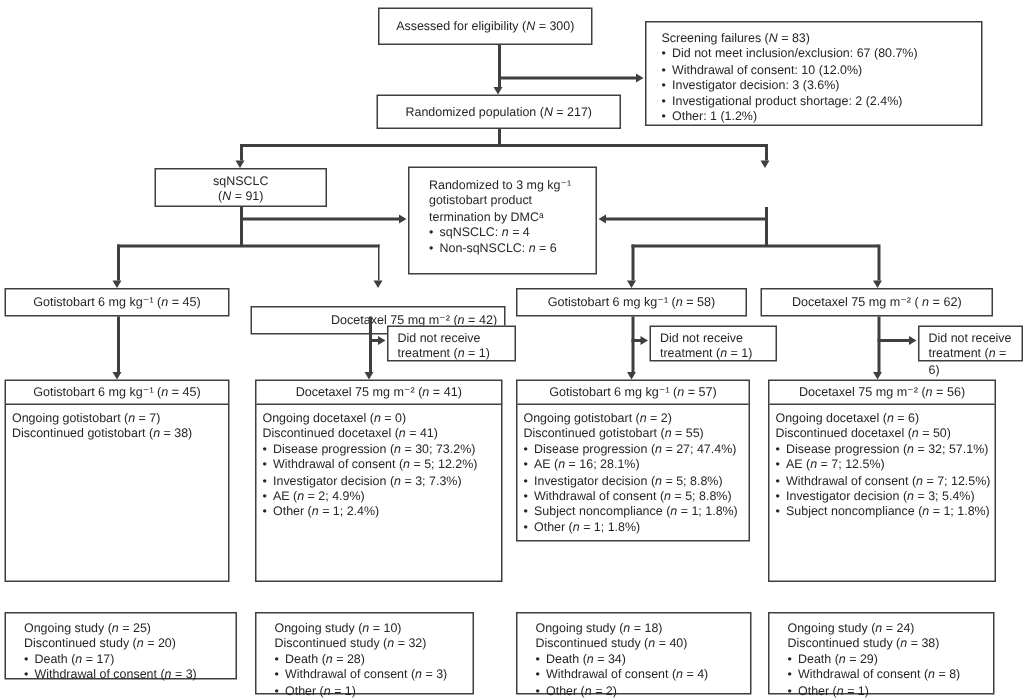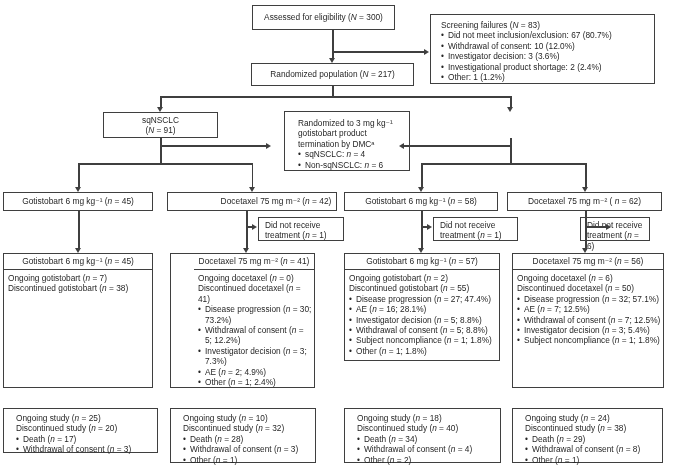--- a/index.html
+++ b/index.html
@@ -48,64 +48,64 @@
 
   <div class="box cntr" style="left:251px;top:63px;width:163px;height:23px;">
     <span>Randomized population (<i>N</i> = 217)</span>
   </div>
 
   <div class="box cntr" style="left:103px;top:112px;width:115px;height:26px;">
     <span>sqNSCLC</span>
     <span>(<i>N</i> = 91)</span>
   </div>
 
-  <div class="box" style="left:284px;top:111px;width:126px;height:60px;">
+  <div class="box" style="left:272px;top:111px;width:126px;height:72px;">
     <div class="dmc-body">
       <div>Randomized to 3 mg kg⁻¹</div>
       <div>gotistobart product</div>
       <div>termination by DMCᵃ</div>
       <div>
           <div class="li">sqNSCLC: <i>n</i> = 4</div>
           <div class="li">Non-sqNSCLC: <i>n</i> = 6</div>
         </div>
     </div>
   </div>
 
 
   <div class="box cntr armlabel" style="left:3px;top:192px;width:150px;height:19px;">
     <span>Gotistobart 6 mg kg⁻¹ (<i>n</i> = 45)</span>
   </div>
-  <div class="box cntr armlabel" style="left:167px;top:192px;width:170px;height:19px;padding-left:48px;">
+  <div class="box cntr armlabel" style="left:167px;top:204px;width:170px;height:19px;padding-left:48px;">
     <span>Docetaxel 75 mg m⁻² (<i>n</i> = 42)</span>
   </div>
   <div class="box cntr armlabel" style="left:344px;top:192px;width:154px;height:19px;">
     <span>Gotistobart 6 mg kg⁻¹ (<i>n</i> = 58)</span>
   </div>
   <div class="box cntr armlabel" style="left:507px;top:192px;width:155px;height:19px;">
     <span>Docetaxel 75 mg m⁻² ( <i>n</i> = 62)</span>
   </div>
 
   <div class="box" style="left:258px;top:217px;width:86px;height:24px;">
     <div class="dnr-body">Did not receive treatment (<i>n</i> = 1)</div>
   </div>
   <div class="box" style="left:433px;top:217px;width:85px;height:24px;">
     <div class="dnr-body">Did not receive treatment (<i>n</i> = 1)</div>
   </div>
-  <div class="box" style="left:580px;top:217px;width:70px;height:24px;">
+  <div class="box" style="left:612px;top:217px;width:70px;height:24px;">
     <div class="dnr-body">Did not receive treatment (<i>n</i> = 6)</div>
   </div>
 
   <div class="box" style="left:3px;top:253px;width:150px;height:135px;">
     <div class="tb-header">Gotistobart 6 mg kg⁻¹ (<i>n</i> = 45)</div>
     <div class="tb-body">
       <div>Ongoing gotistobart (<i>n</i> = 7)</div>
       <div>Discontinued gotistobart (<i>n</i> = 38)</div>
     </div>
   </div>
-  <div class="box" style="left:170px;top:253px;width:145px;height:135px;padding-left:23px;">
+  <div class="box" style="left:170px;top:253px;width:165px;height:135px;">
     <div class="tb-header">Docetaxel 75 mg m⁻² (<i>n</i> = 41)</div>
     <div class="tb-body">
       <div>Ongoing docetaxel (<i>n</i> = 0)</div>
       <div>Discontinued docetaxel (<i>n</i> = 41)</div>
       <div>
           <div class="li">Disease progression (<i>n</i> = 30; 73.2%)</div>
           <div class="li">Withdrawal of consent (<i>n</i> = 5; 12.2%)</div>
           <div class="li">Investigator decision (<i>n</i> = 3; 7.3%)</div>
           <div class="li">AE (<i>n</i> = 2; 4.9%)</div>
           <div class="li">Other (<i>n</i> = 1; 2.4%)</div>

